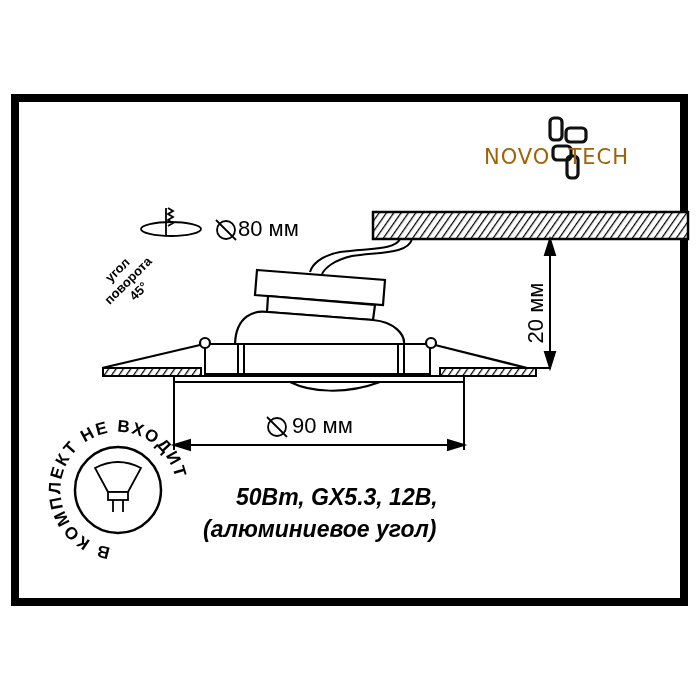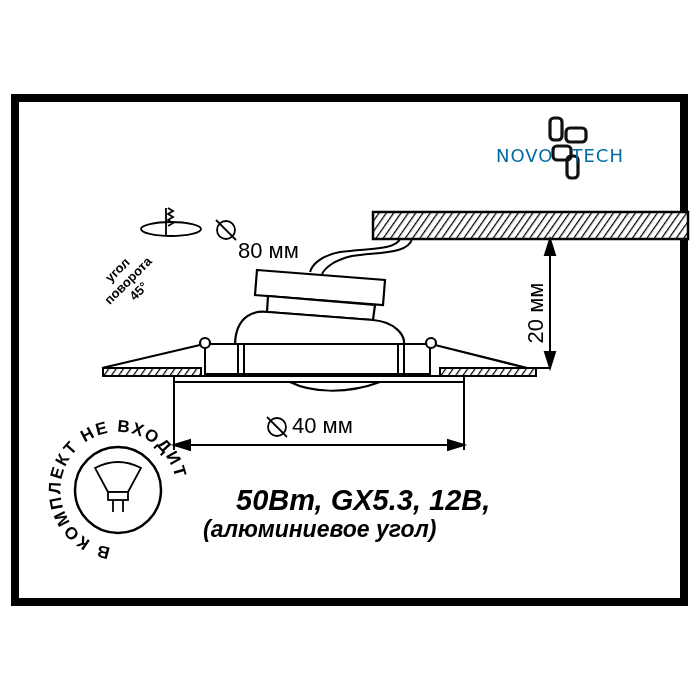--- a/index.html
+++ b/index.html
@@ -1,23 +1,23 @@
 <!DOCTYPE html>
 <html><head>
 <meta charset="utf-8">
 <style>
   html, body { margin: 0; padding: 0; background: #ffffff; }
   body { width: 700px; height: 700px; position: relative; overflow: hidden; font-family: "Liberation Sans", sans-serif; }
   .frame { position: absolute; left: 11px; top: 94px; width: 661px; height: 496px; border: 8px solid #000; background: #fff; }
-  .logo { position: absolute; left: 496px; top: 145px; font-family: "DejaVu Sans", sans-serif; font-size: 18px; letter-spacing: 1px; color: #0369a1; white-space: nowrap; }
+  .logo { position: absolute; left: 484px; top: 145px; font-family: "DejaVu Sans", sans-serif; font-size: 21px; letter-spacing: 1px; color: #a16207; white-space: nowrap; }
   .lbl { position: absolute; color: #000; white-space: nowrap; }
-  .dim80 { left: 238px; top: 216px; font-size: 22px; margin-top: 22px; }
+  .dim80 { left: 238px; top: 216px; font-size: 22px; }
   .dim90 { left: 292px; top: 413px; font-size: 22px; }
   .dim20 { left: 506px; top: 300px; font-size: 22px; transform: rotate(-90deg); transform-origin: center; }
-  .spec1 { left: 236px; top: 484px; font-size: 29px; font-weight: bold; font-style: italic; }
+  .spec1 { left: 236px; top: 484px; font-size: 23px; font-weight: bold; font-style: italic; }
   .spec2 { left: 203px; top: 516px; font-size: 23px; font-weight: bold; font-style: italic; }
   .rot { position: absolute; left: 68px; top: 258px; width: 120px; text-align: center; font-size: 13px; font-weight: bold; line-height: 15px; transform: rotate(-45deg); transform-origin: center; }
   svg.draw { position: absolute; left: 0; top: 0; }
 </style>
 </head>
 <body>
 
 <div class="frame"></div>
 
 <svg class="draw" width="700" height="700" viewBox="0 0 700 700">
@@ -117,21 +117,21 @@
       <textPath href="#badgeArc" startOffset="2%">В КОМПЛЕКТ НЕ ВХОДИТ</textPath>
     </text>
   </g>
 </svg>
 
 <div class="logo">
   <span>NOVO</span><span style="display:inline-block;width:18px"></span><span>TECH</span>
 </div>
 
 <div class="lbl dim80">80 мм</div>
-<div class="lbl dim90">40 мм</div>
+<div class="lbl dim90">90 мм</div>
 <div class="lbl dim20">20 мм</div>
 
 <div class="rot">
   <div>угол</div>
   <div>поворота</div>
   <div>45°</div>
 </div>
 
 <div class="lbl spec1">50Вт, GX5.3, 12В,</div>
 <div class="lbl spec2">(алюминиевое угол)</div>

